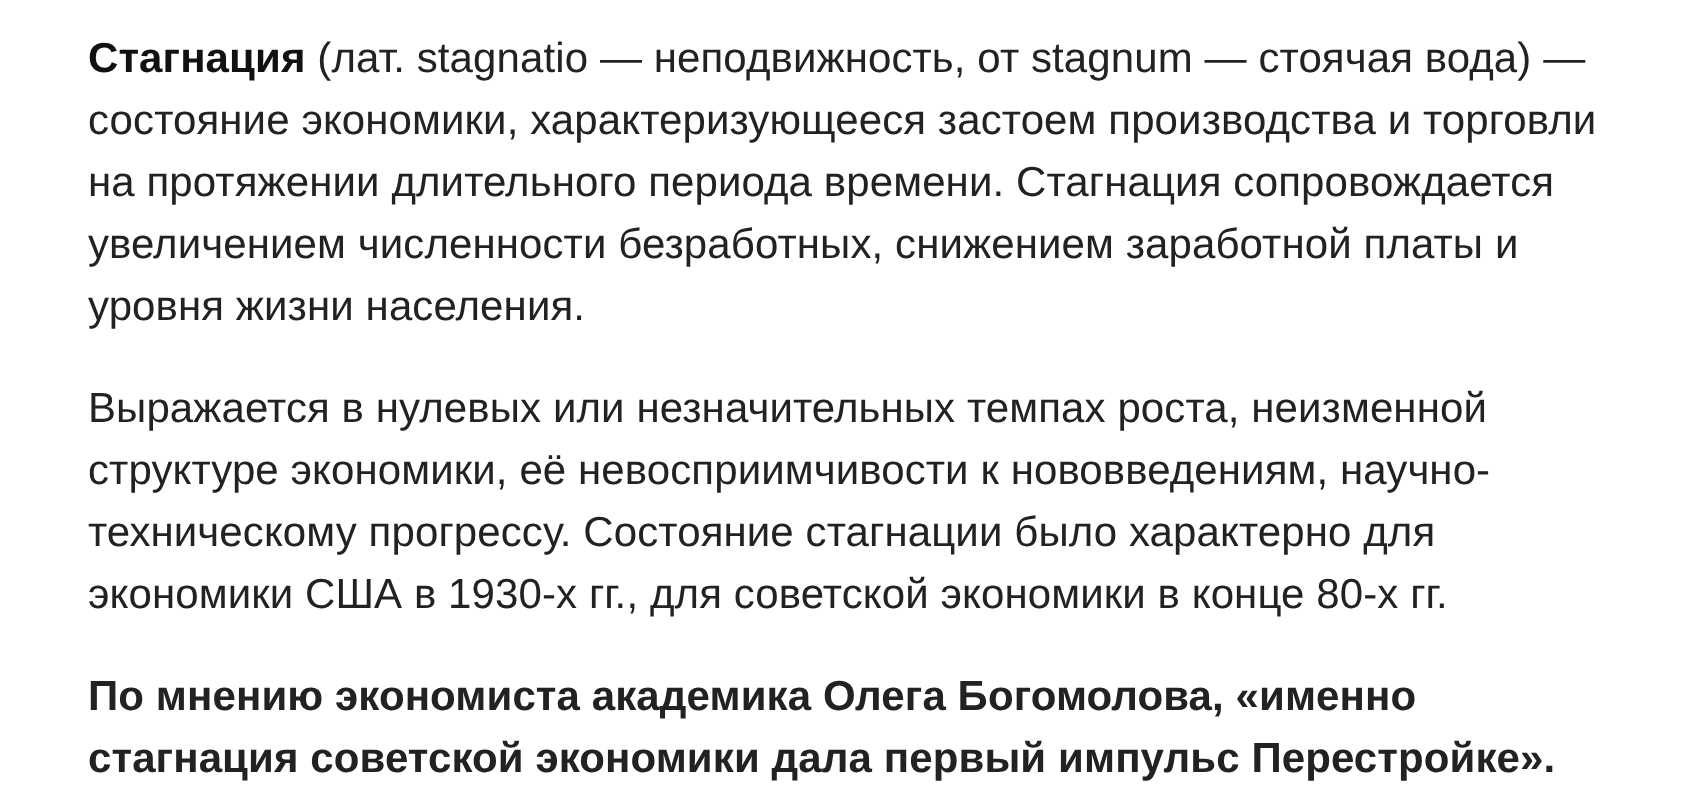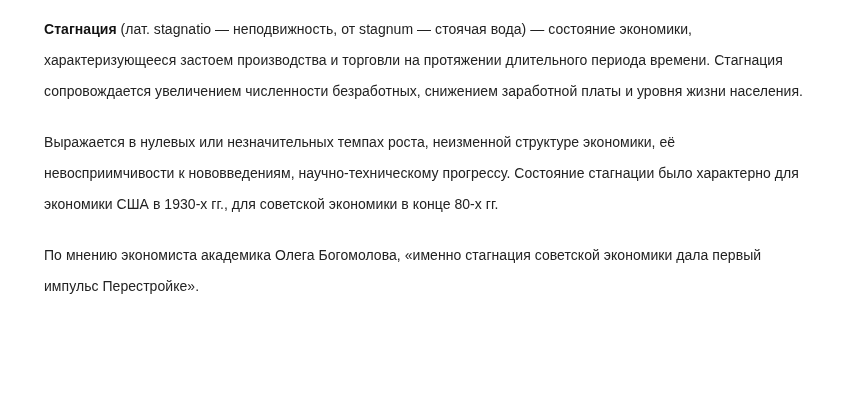--- a/index.html
+++ b/index.html
@@ -13,28 +13,29 @@
     font-family: "Liberation Sans", sans-serif;
     color: #1a1a1a;
     overflow: hidden;
   }
   .article {
     box-sizing: border-box;
     width: 848px;
     padding: 14px 44px 0 44px;
   }
   .para {
-    font-size: 14px;
+    font-size: 21px;
     line-height: 31px;
     color: #222222;
     margin: 0 0 20px 0;
     letter-spacing: 0.05px;
   }
   .para:last-child {
     margin-bottom: 0;
+    font-weight: bold;
   }
   .term {
     font-weight: bold;
     color: #111111;
   }
 </style>
 </head>
 <body>
 
 <div class="article">

